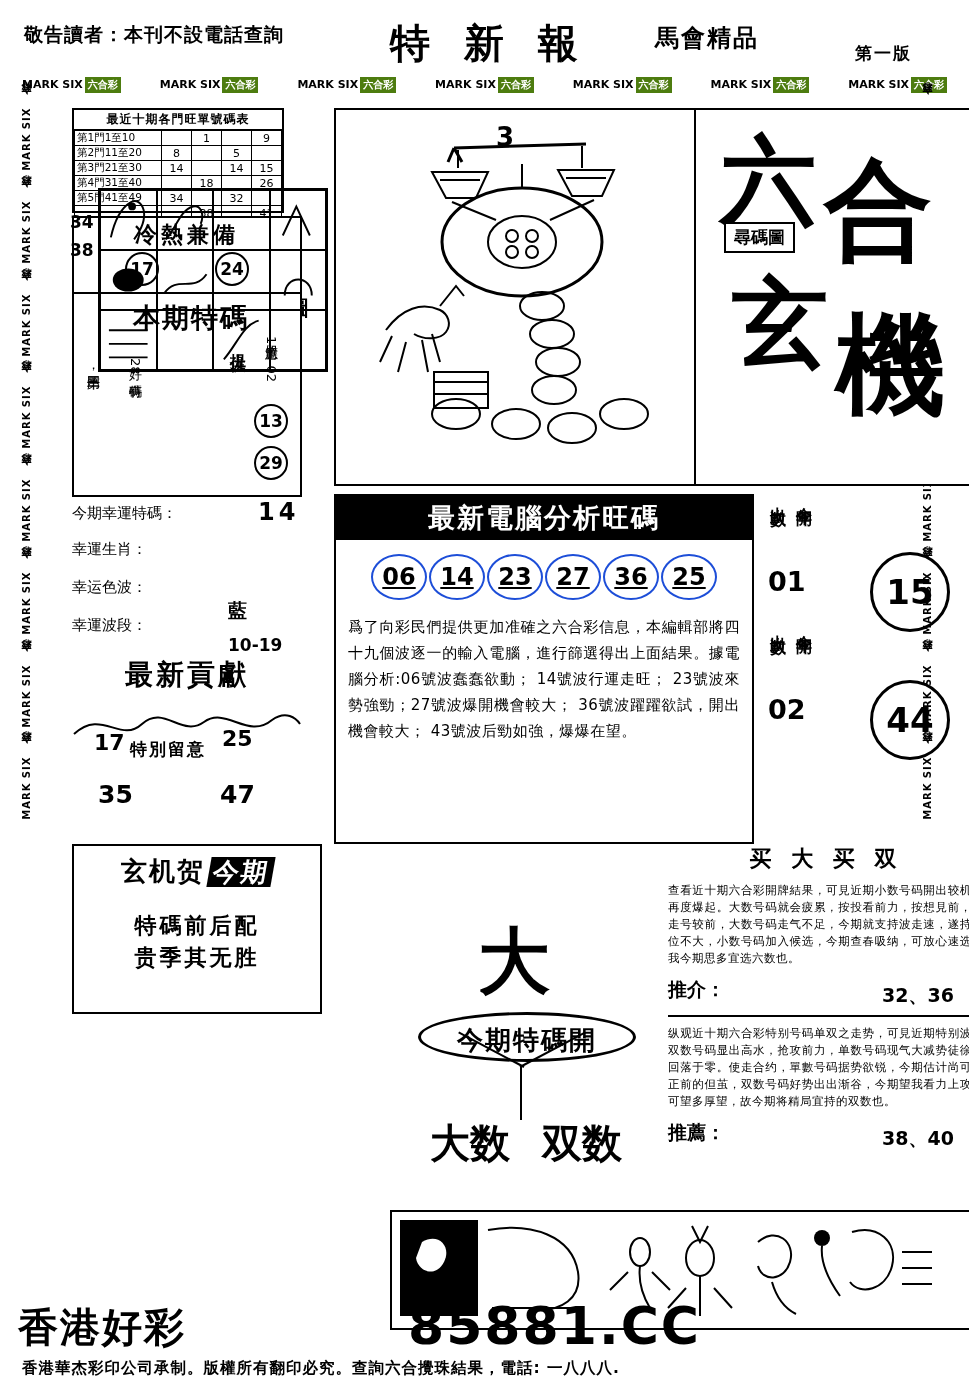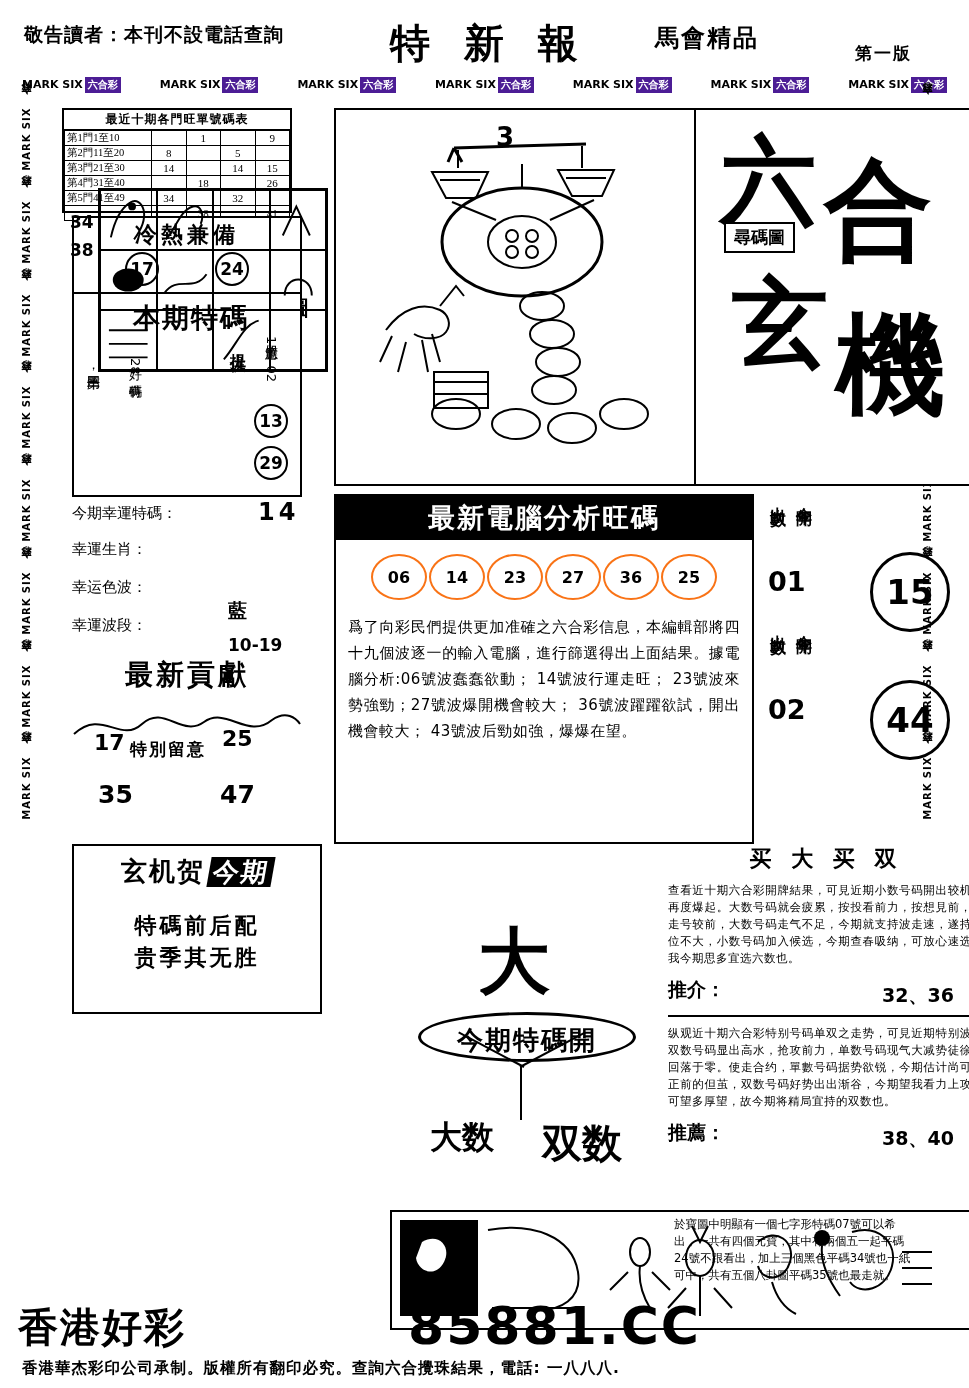--- a/index.html
+++ b/index.html
@@ -9,35 +9,35 @@
   
   .topnote{position:absolute;left:24px;top:22px;font-size:19px;font-weight:bold;letter-spacing:1px;}
   .masthead{position:absolute;left:390px;top:16px;font-size:40px;font-weight:bold;letter-spacing:10px;}
   .mast-sub{position:absolute;left:655px;top:22px;font-size:24px;font-weight:bold;letter-spacing:2px;}
   .edition{position:absolute;left:855px;top:42px;font-size:17px;font-weight:bold;letter-spacing:2px;}
 
   
   .strip{position:absolute;left:22px;top:74px;width:925px;height:22px;display:flex;justify-content:space-between;align-items:center;}
   .strip .ms{font-size:10px;font-weight:bold;letter-spacing:0px;white-space:nowrap;}
   .strip .ms b{font-size:11px;}
-  .strip .blob{display:inline-block;background:#4c1d95;color:#fff;padding:1px 3px;margin-left:2px;font-size:10px;}
+  .strip .blob{display:inline-block;background:#4d7c0f;color:#fff;padding:1px 3px;margin-left:2px;font-size:10px;}
 
   
   .rail{position:absolute;top:100px;width:26px;height:1230px;}
   .rail.left{left:20px;}
   .rail.right{left:921px;}
   .rail .v{writing-mode:vertical-rl;transform:rotate(180deg);font-size:10px;font-weight:bold;margin:0 0 22px 0;letter-spacing:1px;white-space:nowrap;}
 
   .frame{position:absolute;left:58px;top:100px;width:858px;height:1232px;}
 
   
   .box{position:absolute;border:2px solid #000;box-sizing:border-box;background:#fff;}
 
   
-  #tbl10{left:4px;top:8px;width:230px;height:105px;font-family:Liberation Serif, serif;}
+  #tbl10{left:14px;top:8px;width:212px;height:105px;}
   #tbl10 .t-title{text-align:center;font-size:12px;font-weight:bold;border-bottom:1px solid #000;padding:1px 0;letter-spacing:1px;}
   #tbl10 table{width:100%;border-collapse:collapse;font-size:11px;}
   #tbl10 td{border:1px solid #000;padding:0px 2px;text-align:center;height:14px;}
   #tbl10 td.lab{text-align:left;font-size:10.5px;white-space:nowrap;width:82px;}
 
   
   #hotcold{left:14px;top:116px;width:230px;height:82px;}
   #hotcold .hc-t{text-align:center;font-size:22px;font-weight:bold;letter-spacing:4px;margin-top:2px;}
   #hotcold .hc-n{display:flex;justify-content:center;gap:56px;margin-top:2px;}
   .circnum{width:30px;height:30px;border:2px solid #000;border-radius:50%;display:flex;align-items:center;justify-content:center;font-size:17px;font-weight:bold;}
@@ -103,41 +103,41 @@
   #bigtitle .c-he{left:128px;top:28px;font-size:108px;}
   #bigtitle .c-xuan{left:36px;top:150px;font-size:96px;}
   #bigtitle .c-ji{left:140px;top:182px;font-size:110px;}
   #bigtitle .stamp{position:absolute;left:28px;top:112px;border:2px solid #000;padding:2px 8px;font-size:17px;font-weight:bold;background:#fff;}
   #bigtitle .poem{position:absolute;left:14px;top:236px;font-size:12px;line-height:19px;letter-spacing:1px;}
 
   
   #analysis{left:276px;top:394px;width:420px;height:350px;}
   #analysis .an-t{background:#000;color:#fff;text-align:center;font-size:27px;font-weight:bold;letter-spacing:2px;padding:4px 0;}
   #analysis .nums{display:flex;justify-content:center;gap:2px;margin-top:14px;}
-  #analysis .nums .n{width:52px;height:42px;border:2px solid #f97316;border-radius:50%;display:flex;align-items:center;justify-content:center;font-size:16px;font-weight:bold;}
+  #analysis .nums .n{width:52px;height:42px;border:2px solid #1d4ed8;border-radius:50%;display:flex;align-items:center;justify-content:center;font-size:24px;font-weight:bold;text-decoration:underline;}
   #analysis .txt{font-size:15px;line-height:26px;margin:14px 12px 0 12px;text-align:justify;letter-spacing:0.5px;}
 
   
   .statcol{position:absolute;}
   #st1{left:710px;top:394px;}
   #st2{left:710px;top:522px;}
   .statcol .lbl{writing-mode:vertical-rl;font-size:16px;font-weight:bold;line-height:20px;letter-spacing:2px;float:left;margin-right:6px;}
   .statcol .lbl2{writing-mode:vertical-rl;font-size:16px;font-weight:bold;line-height:20px;letter-spacing:2px;float:left;}
   .statcol .val{font-size:27px;font-weight:bold;margin-top:72px;display:block;clear:both;}
   .bigcirc{position:absolute;width:74px;height:74px;border:3px solid #000;border-radius:50%;display:flex;align-items:center;justify-content:center;font-size:34px;font-weight:bold;}
   #bc1{left:812px;top:452px;}
   #bc2{left:812px;top:580px;}
 
   
   #midlow{position:absolute;left:332px;top:744px;width:268px;height:450px;}
   .pill{border:3px solid #000;border-radius:50%/50%;background:#fff;text-align:center;font-size:24px;font-weight:bold;letter-spacing:2px;padding:8px 0;}
   #midlow .p1{position:absolute;left:46px;top:4px;width:186px;height:26px;}
   #midlow .p2{position:absolute;left:28px;top:168px;width:212px;height:28px;font-size:26px;}
   #midlow .da{position:absolute;left:88px;top:70px;font-size:72px;font-weight:bold;}
-  #midlow .ds1{position:absolute;left:40px;top:272px;font-size:32px;font-weight:bold;}
+  #midlow .ds1{position:absolute;left:40px;top:272px;font-size:40px;font-weight:bold;}
   #midlow .ds2{position:absolute;left:152px;top:272px;font-size:40px;font-weight:bold;}
   #midlow .vline{position:absolute;left:130px;top:222px;width:2px;height:54px;background:#000;}
   #midlow .dl{position:absolute;left:60px;top:222px;width:74px;height:2px;background:#000;transform:rotate(28deg);transform-origin:right center;}
   #midlow .dr{position:absolute;left:130px;top:222px;width:74px;height:2px;background:#000;transform:rotate(-28deg);transform-origin:left center;}
 
   
   #rlow{position:absolute;left:610px;top:744px;width:316px;height:400px;}
   #rlow .hdr{text-align:center;font-size:22px;font-weight:bold;letter-spacing:6px;}
   #rlow .para{font-size:11.5px;line-height:17px;text-align:justify;margin-top:8px;letter-spacing:0.5px;}
   #rlow .rec{font-size:19px;font-weight:bold;margin-top:10px;}
@@ -468,21 +468,20 @@
         <path d="M380,70 C384,84 392,96 404,102" fill="none" stroke="#000" stroke-width="2"></path>
         <circle cx="430" cy="26" r="8" fill="#000"></circle>
         <path d="M430,34 C428,52 438,70 448,84" fill="none" stroke="#000" stroke-width="2"></path>
         <path d="M460,20 C486,12 506,30 500,54 C494,78 468,84 458,70" fill="none" stroke="#000" stroke-width="2"></path>
         <path d="M510,40 L540,40 M510,56 L540,56 M510,72 L540,72" stroke="#000" stroke-width="2"></path>
       </svg>
     </div>
 
   </div>
 
-  <div style="position:absolute;left:674px;top:1216px;width:240px;font-size:11.5px;line-height:17px;">於寶圖中明顯有一個七字形特碼07號可以希出，一共有四個元寶，其中有兩個五一起平碼24號不跟看出，加上三個黑色平碼34號也一紙可中，共有五個八卦圖平碼35號也最走就。</div>
 
   <div class="wm">
     <div class="left">香港好彩</div>
     <div class="right">85881.CC</div>
   </div>
 
   <div class="footer">香港華杰彩印公司承制。版權所有翻印必究。查詢六合攪珠結果，電話: 一八八八.</div>
 
 </div>
 

